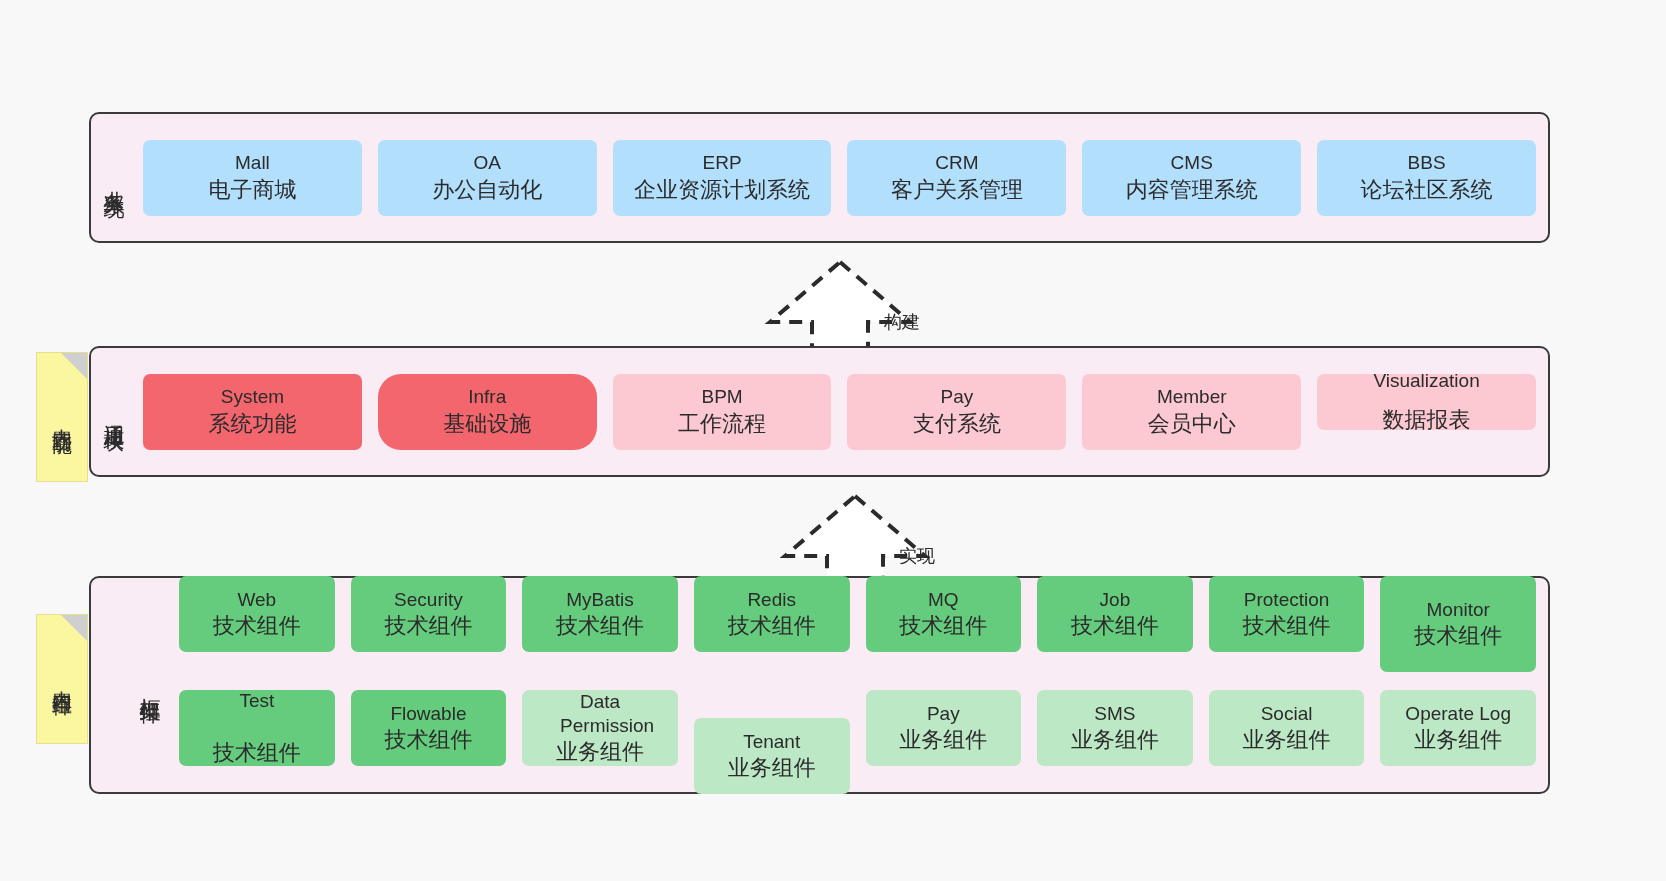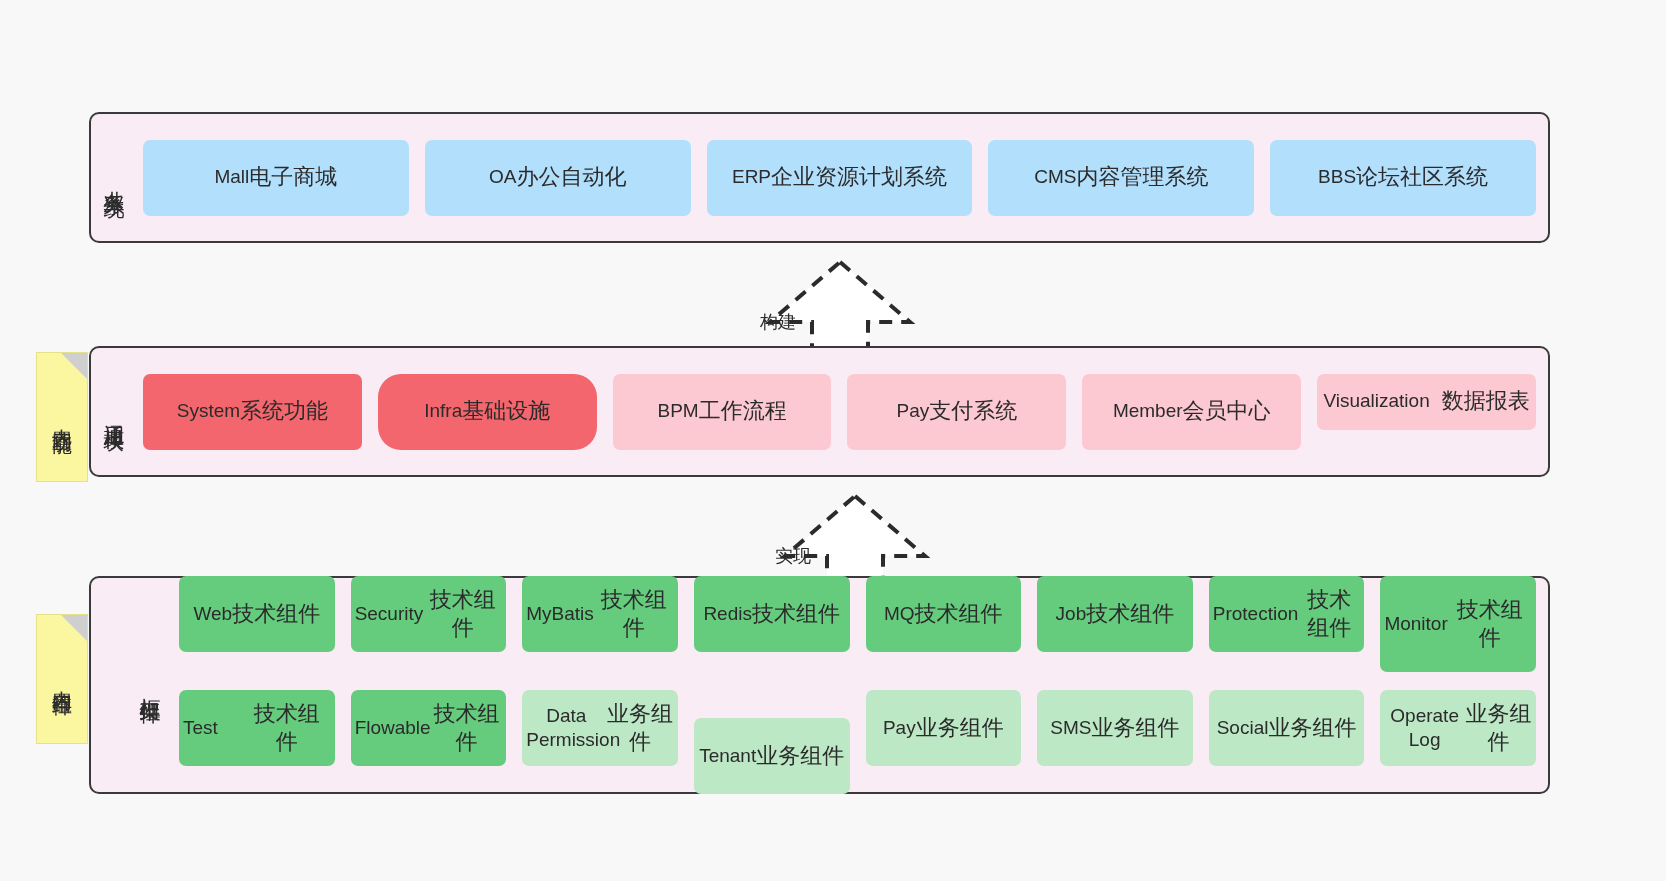--- a/index.html
+++ b/index.html
@@ -51,20 +51,21 @@
     display: flex;
     gap: 16px;
     align-items: stretch;
   }
   .row + .row { margin-top: 18px; }
 
   .card {
     flex: 1 1 0;
     border-radius: 7px;
     display: flex;
+    flex-direction: column;
     align-items: center;
     justify-content: center;
     text-align: center;
     color: #2b2b2b;
     font-size: 19px;
     line-height: 1.28;
     padding: 6px 4px;
     box-sizing: border-box;
     user-select: none;
   }
@@ -109,21 +110,21 @@
     position: absolute;
     width: 160px;
     height: 98px;
   }
   .arrow svg { display: block; overflow: visible; }
   .arrow-label {
     position: absolute;
     left: 0;
     right: 0;
     bottom: 22px;
-    text-align: left;
+    text-align: right;
     font-size: 18px;
     color: #2b2b2b;
     user-select: none;
   }
 </style>
 </head>
 <body>
 
 <div id="canvas">
 
@@ -135,20 +136,24 @@
           <span class="en">Mall</span>
           <span class="cn">电子商城</span>
         </div>
         <div class="card c-blue" style="height:76px;">
           <span class="en">OA</span>
           <span class="cn">办公自动化</span>
         </div>
         <div class="card c-blue" style="height:76px;">
           <span class="en">ERP</span>
           <span class="cn">企业资源计划系统</span>
+        </div>
+        <div class="card c-blue" style="height:76px;">
+          <span class="en">CRM</span>
+          <span class="cn">客户关系管理</span>
         </div>
         <div class="card c-blue" style="height:76px;">
           <span class="en">CMS</span>
           <span class="cn">内容管理系统</span>
         </div>
         <div class="card c-blue" style="height:76px;">
           <span class="en">BBS</span>
           <span class="cn">论坛社区系统</span>
         </div>
       </div>

